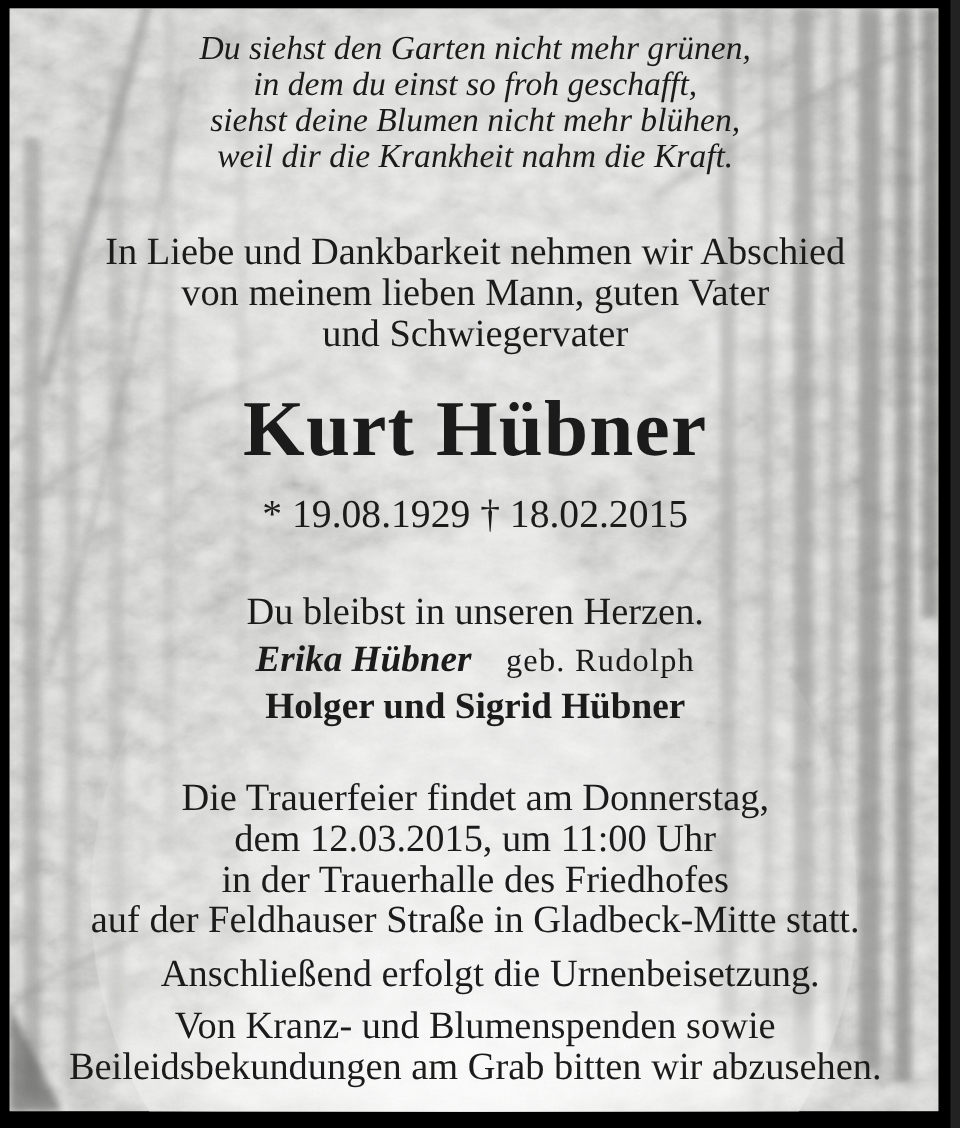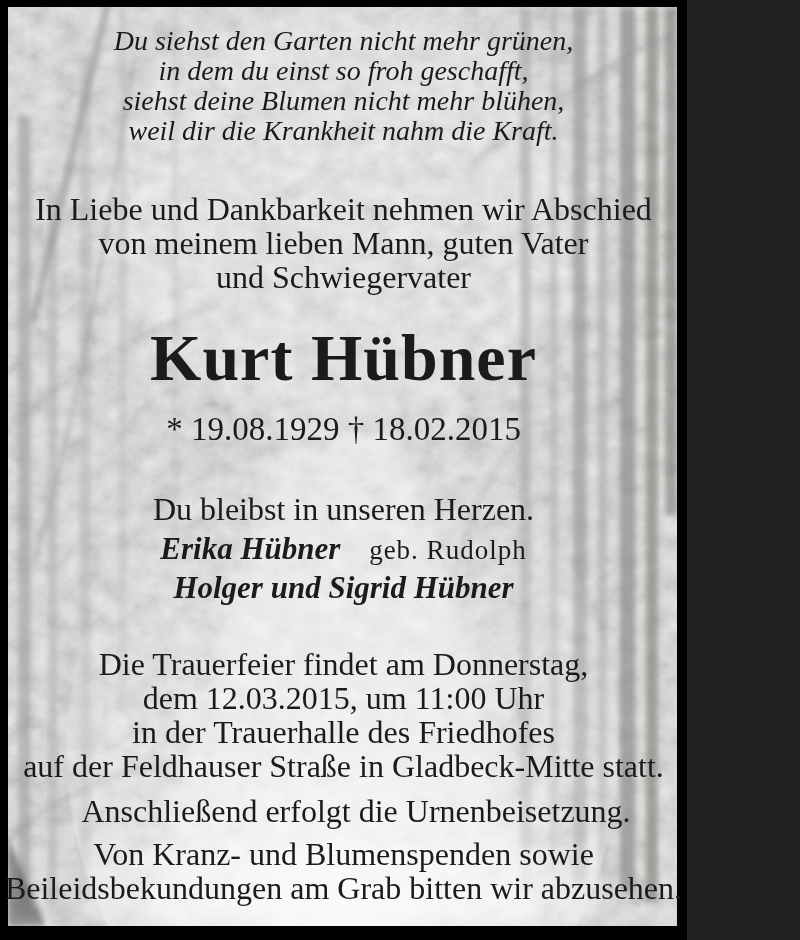--- a/index.html
+++ b/index.html
@@ -1,18 +1,18 @@
 <!DOCTYPE html>
 <html lang="de"><head>
 <meta charset="utf-8">
 <style>
   html,body{margin:0;padding:0;background:#222;}
   .page{
     position:relative;
-    width:687px;height:940px;
+    width:792px;height:940px;
     background:#000;
     overflow:hidden;
     font-family:"Liberation Serif","DejaVu Serif",serif;
   }
   .photo{
     position:absolute;
     left:8px;top:7px;right:10px;bottom:14px;
     background:#d7d7d5;
     overflow:hidden;
   }
@@ -29,21 +29,21 @@
   }
   .poem{top:26px;font-style:italic;font-size:28px;line-height:30px;}
   .intro{top:192px;font-size:32px;line-height:34px;}
   .name{top:322px;font-size:66px;font-weight:bold;line-height:72px;letter-spacing:1px;}
   .dates{top:410px;font-size:33px;line-height:38px;}
   .dates .death{}
   .remembrance{top:492px;font-size:32px;line-height:34px;}
   .widow-line{top:532px;font-size:31px;line-height:34px;}
   .widow-line .widow{font-weight:bold;font-style:italic;}
   .widow-line .maiden{font-size:27px;margin-left:21px;letter-spacing:1px;}
-  .family-line{top:571px;font-size:31px;line-height:34px;font-weight:bold;font-style:italic;}
+  .family-line{top:571px;font-size:31px;line-height:34px;font-weight:bold;}
   .service{top:647px;font-size:32px;line-height:34px;}
   .burial{top:794px;font-size:32px;line-height:34px;margin-left:25px;}
   .condolence{top:837px;font-size:32px;line-height:34px;}
 </style>
 </head>
 <body>
 
 <div class="page">
 
   <div class="photo">

